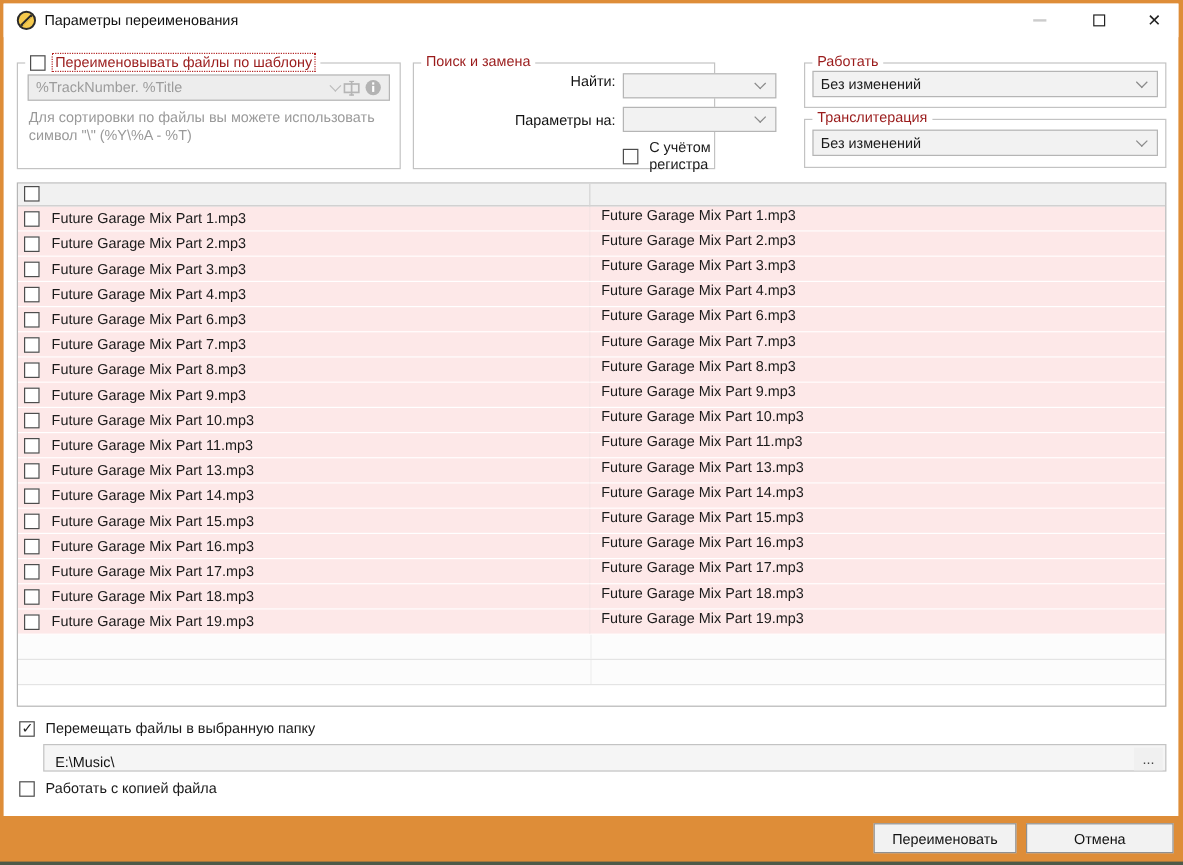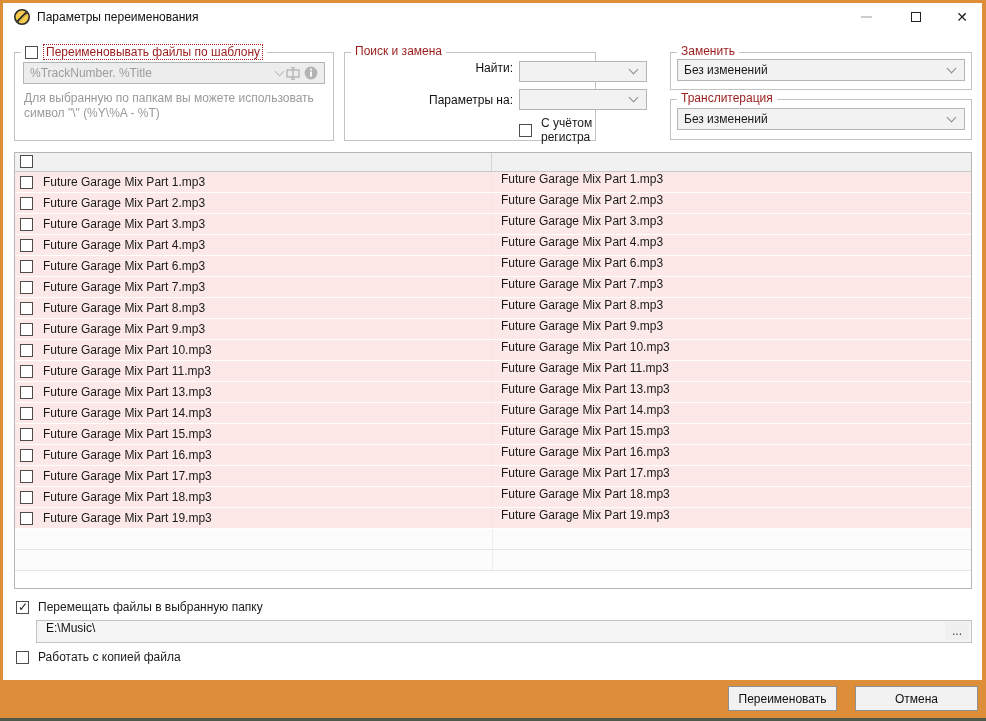--- a/index.html
+++ b/index.html
@@ -56,30 +56,30 @@
   .frow .cell-old { width:477px; display:flex; align-items:center; padding-left:5px;
                     border-right:1px solid #f3e3e3; height:100%; }
   .frow .cell-old .cb { margin-right:10px; }
   .frow .cell-new { flex:1; padding-left:9px; }
   .empty-row { height:21px; background:#fcfcfc; border-bottom:1px solid #e4e4e4; }
   .empty-row .ediv { margin-left:477px; width:1px; height:100%; background:#eeeeee; }
 
   
   .check-line { position:absolute; display:flex; align-items:center; gap:9px; }
   .path-field { position:absolute; left:36px; top:620px; width:936px; height:23px;
-                background:#f5f5f5; border:1px solid #c3c3c3; display:flex; align-items:flex-start; }
+                background:#f5f5f5; border:1px solid #c3c3c3; display:flex; align-items:flex-end; }
   .path-field .val { flex:1; padding-left:9px; color:#111; }
   .browse-btn { width:24px; height:19px; margin-right:2px; display:flex; align-items:center;
                 justify-content:center; color:#444; background:#f0f0f0; }
 
   
   .footer { position:absolute; left:0; top:680px; width:986px; height:38px; background:#de8d38; }
   .action-btn { position:absolute; top:6px; height:25px; background:#f2f2f2; border:1px solid #8f8f8f;
                 display:flex; align-items:center; justify-content:center; font-size:12px; color:#111; }
-  .btn-rename { left:728px; width:109px; }
+  .btn-rename { left:728px; width:119px; }
   .btn-cancel { left:855px; width:123px; }
 
   .icon-inline { display:flex; align-items:center; gap:3px; flex:none; }
 </style>
 </head>
 <body>
 
 <div class="window">
   <div class="content"></div>
 
@@ -117,21 +117,21 @@
           <line x1="5" y1="12.2" x2="9" y2="12.2" stroke="#b5b5b5" stroke-width="1.2"></line>
         </svg>
         <svg width="14" height="14" viewBox="0 0 14 14">
           <circle cx="7" cy="7" r="6.4" fill="#b3b3b3"></circle>
           <rect x="6.1" y="5.6" width="1.8" height="5" fill="#ffffff"></rect>
           <rect x="6.1" y="2.6" width="1.8" height="1.9" fill="#ffffff"></rect>
         </svg>
       </span>
     </div>
     <div class="hint" style="left:9px; top:38px;">
-      <div>Для выбранную по папкам вы можете использовать</div>
+      <div>Для сортировки по файлы вы можете использовать</div>
       <div>символ "\" (%Y\%A - %T)</div>
     </div>
   </div>
 
   <div class="group" style="left:344px; top:52px; width:252px; height:89px;">
     <div class="group-caption">Поиск и замена</div>
     <span class="field-label" style="left:60px; top:8px; width:108px;">Найти:</span>
     <div class="combo" style="left:174px; top:8px; width:128px; height:21px;">
       <span class="val"></span>
       <span class="chev"></span>
@@ -141,21 +141,21 @@
       <span class="val"></span>
       <span class="chev"></span>
     </div>
     <div class="check-line" style="left:174px; top:63px; position:absolute;">
       <span class="cb"></span>
       <span>С учётом регистра</span>
     </div>
   </div>
 
   <div class="group" style="left:670px; top:52px; width:302px; height:38px;">
-    <div class="group-caption">Заменить</div>
+    <div class="group-caption">Работать</div>
     <div class="combo" style="left:6px; top:6px; width:288px;">
       <span class="val">Без изменений</span>
       <span class="chev"></span>
     </div>
   </div>
 
   <div class="group" style="left:670px; top:99px; width:302px; height:41px;">
     <div class="group-caption">Транслитерация</div>
     <div class="combo" style="left:6px; top:8px; width:288px;">
       <span class="val">Без изменений</span>

